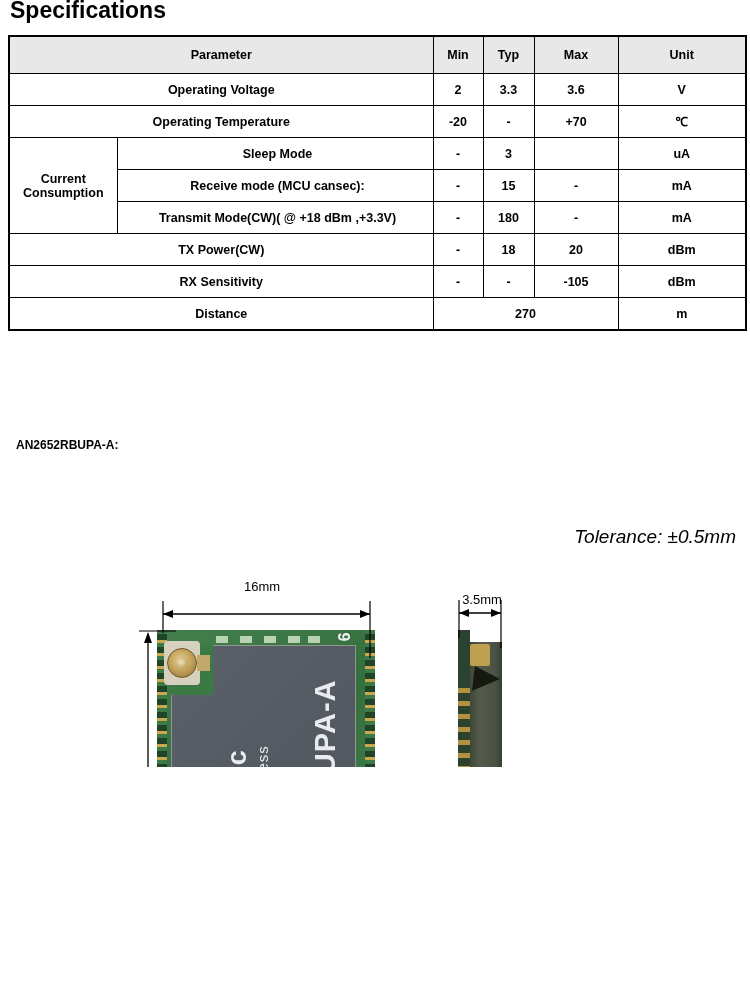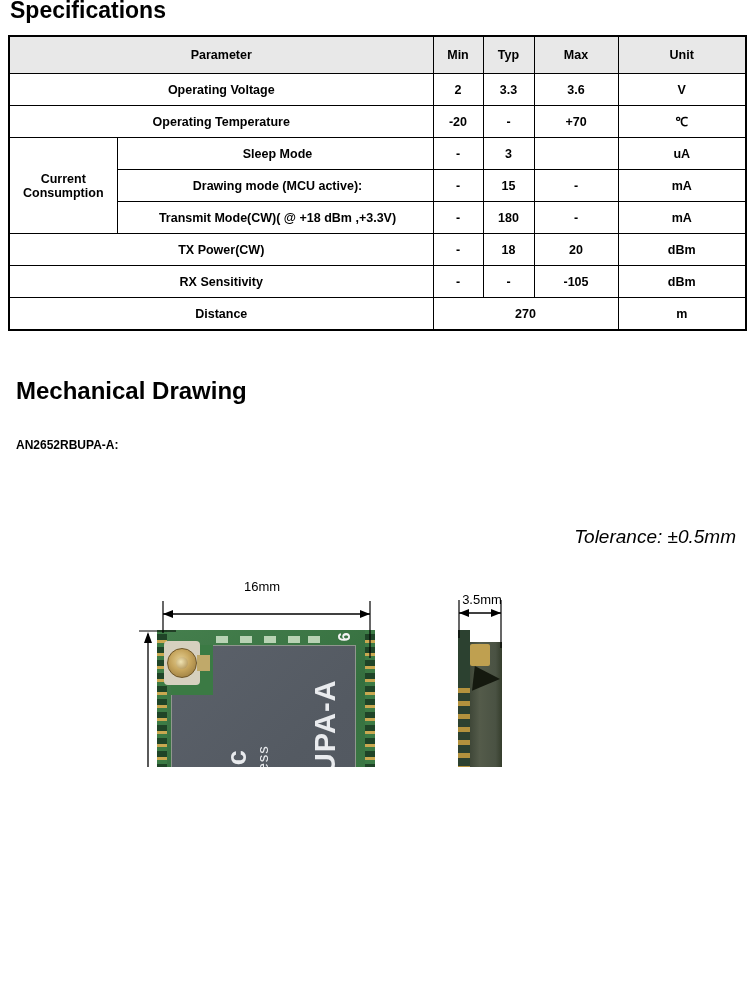--- a/index.html
+++ b/index.html
@@ -113,21 +113,21 @@
       </tr>
       <tr>
         <td rowspan="3">Current Consumption</td>
         <td class="sub-param">Sleep Mode</td>
         <td>-</td>
         <td>3</td>
         <td></td>
         <td>uA</td>
       </tr>
       <tr>
-        <td class="sub-param">Drawing mode (MCU active):</td>
+        <td class="sub-param">Receive mode (MCU cansec):</td>
         <td>-</td>
         <td>15</td>
         <td>-</td>
         <td>mA</td>
       </tr>
       <tr>
         <td class="sub-param">Transmit Mode(CW)( @ +18 dBm ,+3.3V)</td>
         <td>-</td>
         <td>180</td>
         <td>-</td>
@@ -148,21 +148,20 @@
         <td>dBm</td>
       </tr>
       <tr>
         <td colspan="2">Distance</td>
         <td colspan="3">270</td>
         <td>m</td>
       </tr>
     </tbody>
   </table>
 
-  <div class="h-mech">Mechanical Drawing</div>
   <div class="h-model">AN2652RBUPA-A:</div>
   <div class="h-tol">Tolerance: ±0.5mm</div>
 
   <div class="pcb"></div>
   <div class="cast-l"></div>
   <div class="cast-r"></div>
   <div class="cast-b"></div>
   <div class="shield"></div>
   <div class="notch"></div>
 

